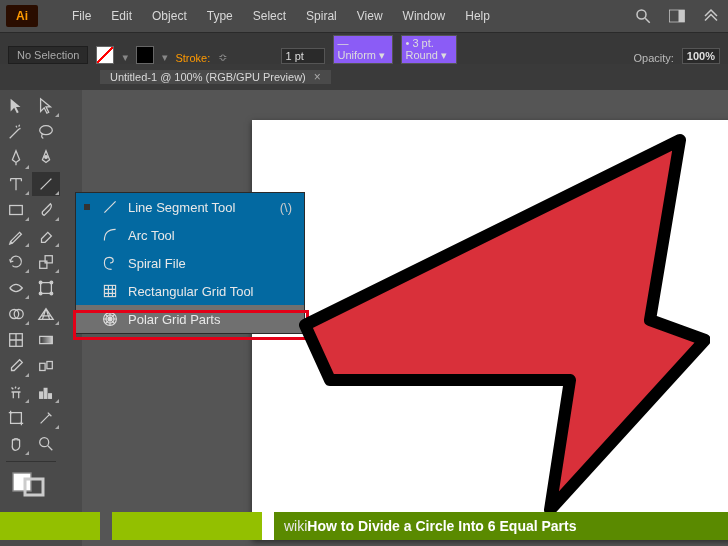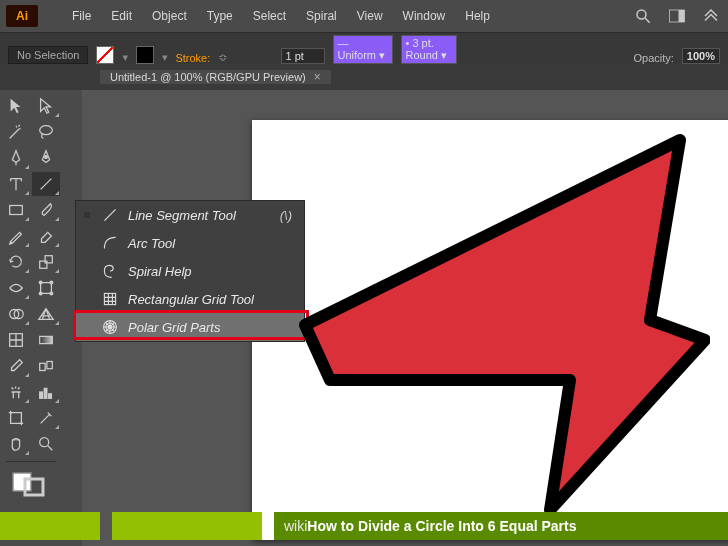--- a/index.html
+++ b/index.html
@@ -40,21 +40,21 @@
   .tool svg { width: 18px; height: 18px; fill: none; stroke: #ccc; stroke-width: 1.4; }
   .tool .tri { position: absolute; right: 1px; bottom: 1px; width: 0; height: 0; border-right: 4px solid #aaa; border-top: 4px solid transparent; }
   .tool-divider { height: 1px; background: #333; margin: 3px 4px; }
   
   
   .canvas-area { flex: 1; background: #4a4a4a; display: flex; padding: 0 0 0 20px; position: relative; }
   .canvas { background: #555; flex: 1; position: relative; overflow: hidden; }
   .artboard { position: absolute; left: 170px; top: 30px; width: 520px; height: 420px; background: #fff; box-shadow: 0 2px 6px rgba(0,0,0,.5); }
   
   
-  .flyout { position: absolute; left: 75px; top: 200px; background: #404040; border: 1px solid #2a2a2a; z-index: 10; min-width: 230px; font-style: italic; }
+  .flyout { position: absolute; left: 75px; top: 192px; background: #0369a1; border: 1px solid #2a2a2a; z-index: 10; min-width: 230px; }
   .flyout-item { display: flex; align-items: center; gap: 10px; padding: 6px 12px 6px 26px; color: #e8e8e8; font-size: 13px; cursor: pointer; position: relative; }
   .flyout-item.selected { background: #707070; }
   .flyout-item .bullet { position: absolute; left: 8px; width: 6px; height: 6px; background: #333; }
   .flyout-item svg { width: 16px; height: 16px; fill: none; stroke: #ddd; stroke-width: 1.4; }
   .flyout-item .sc { margin-left: auto; color: #ccc; }
   .flyout-highlight { position: absolute; left: 73px; top: 310px; width: 236px; height: 30px; border: 3px solid #e30017; z-index: 11; pointer-events: none; }
   
   
   .big-arrow { position: absolute; left: 290px; top: 120px; z-index: 20; pointer-events: none; }
   
@@ -358,21 +358,21 @@
   <div class="flyout-item">
     <svg viewBox="0 0 20 20">
         <path d="M3 17 Q3 3 17 3"></path>
       </svg>
     <span>Arc Tool</span>
   </div>
   <div class="flyout-item">
     <svg viewBox="0 0 20 20">
         <path d="M10 10 Q14 10 14 7 Q14 3 9 3 Q3 3 3 10 Q3 18 12 18"></path>
       </svg>
-    <span>Spiral Help</span>
+    <span>Spiral File</span>
   </div>
   <div class="flyout-item">
     <svg viewBox="0 0 20 20">
         <rect x="3" y="3" width="14" height="14"></rect>
         <path d="M3 8 L17 8 M3 13 L17 13 M8 3 L8 17 M13 3 L13 17"></path>
       </svg>
     <span>Rectangular Grid Tool</span>
   </div>
   <div class="flyout-item selected">
     <svg viewBox="0 0 20 20">

